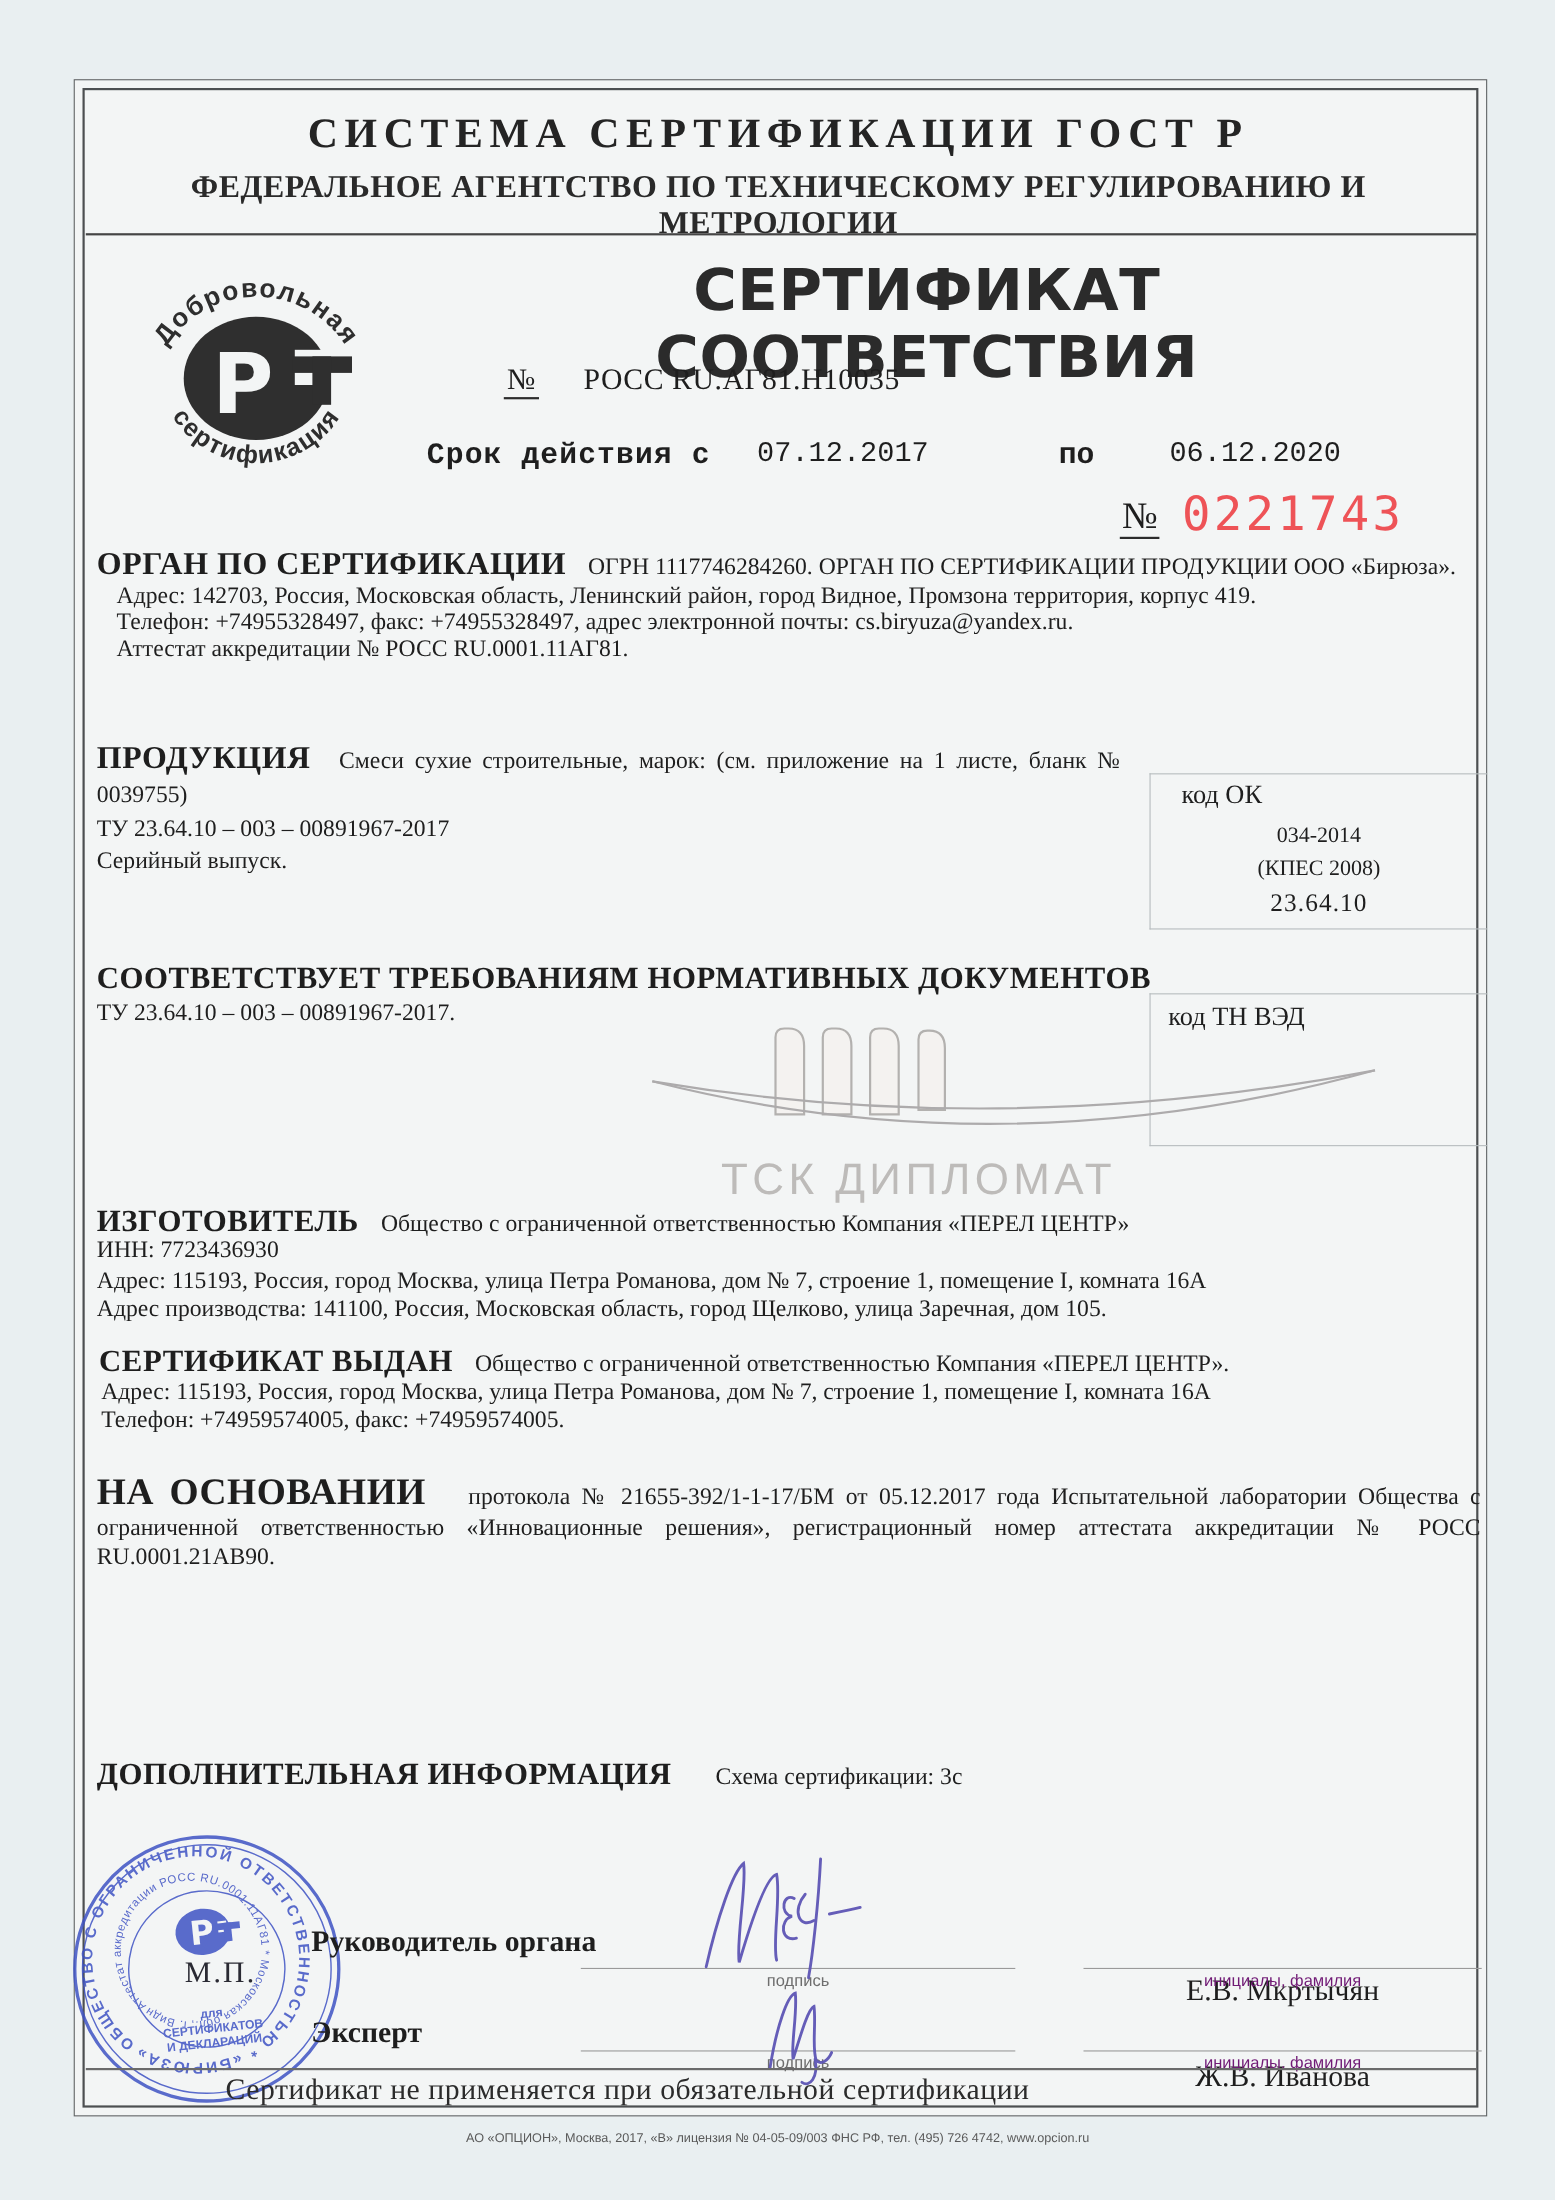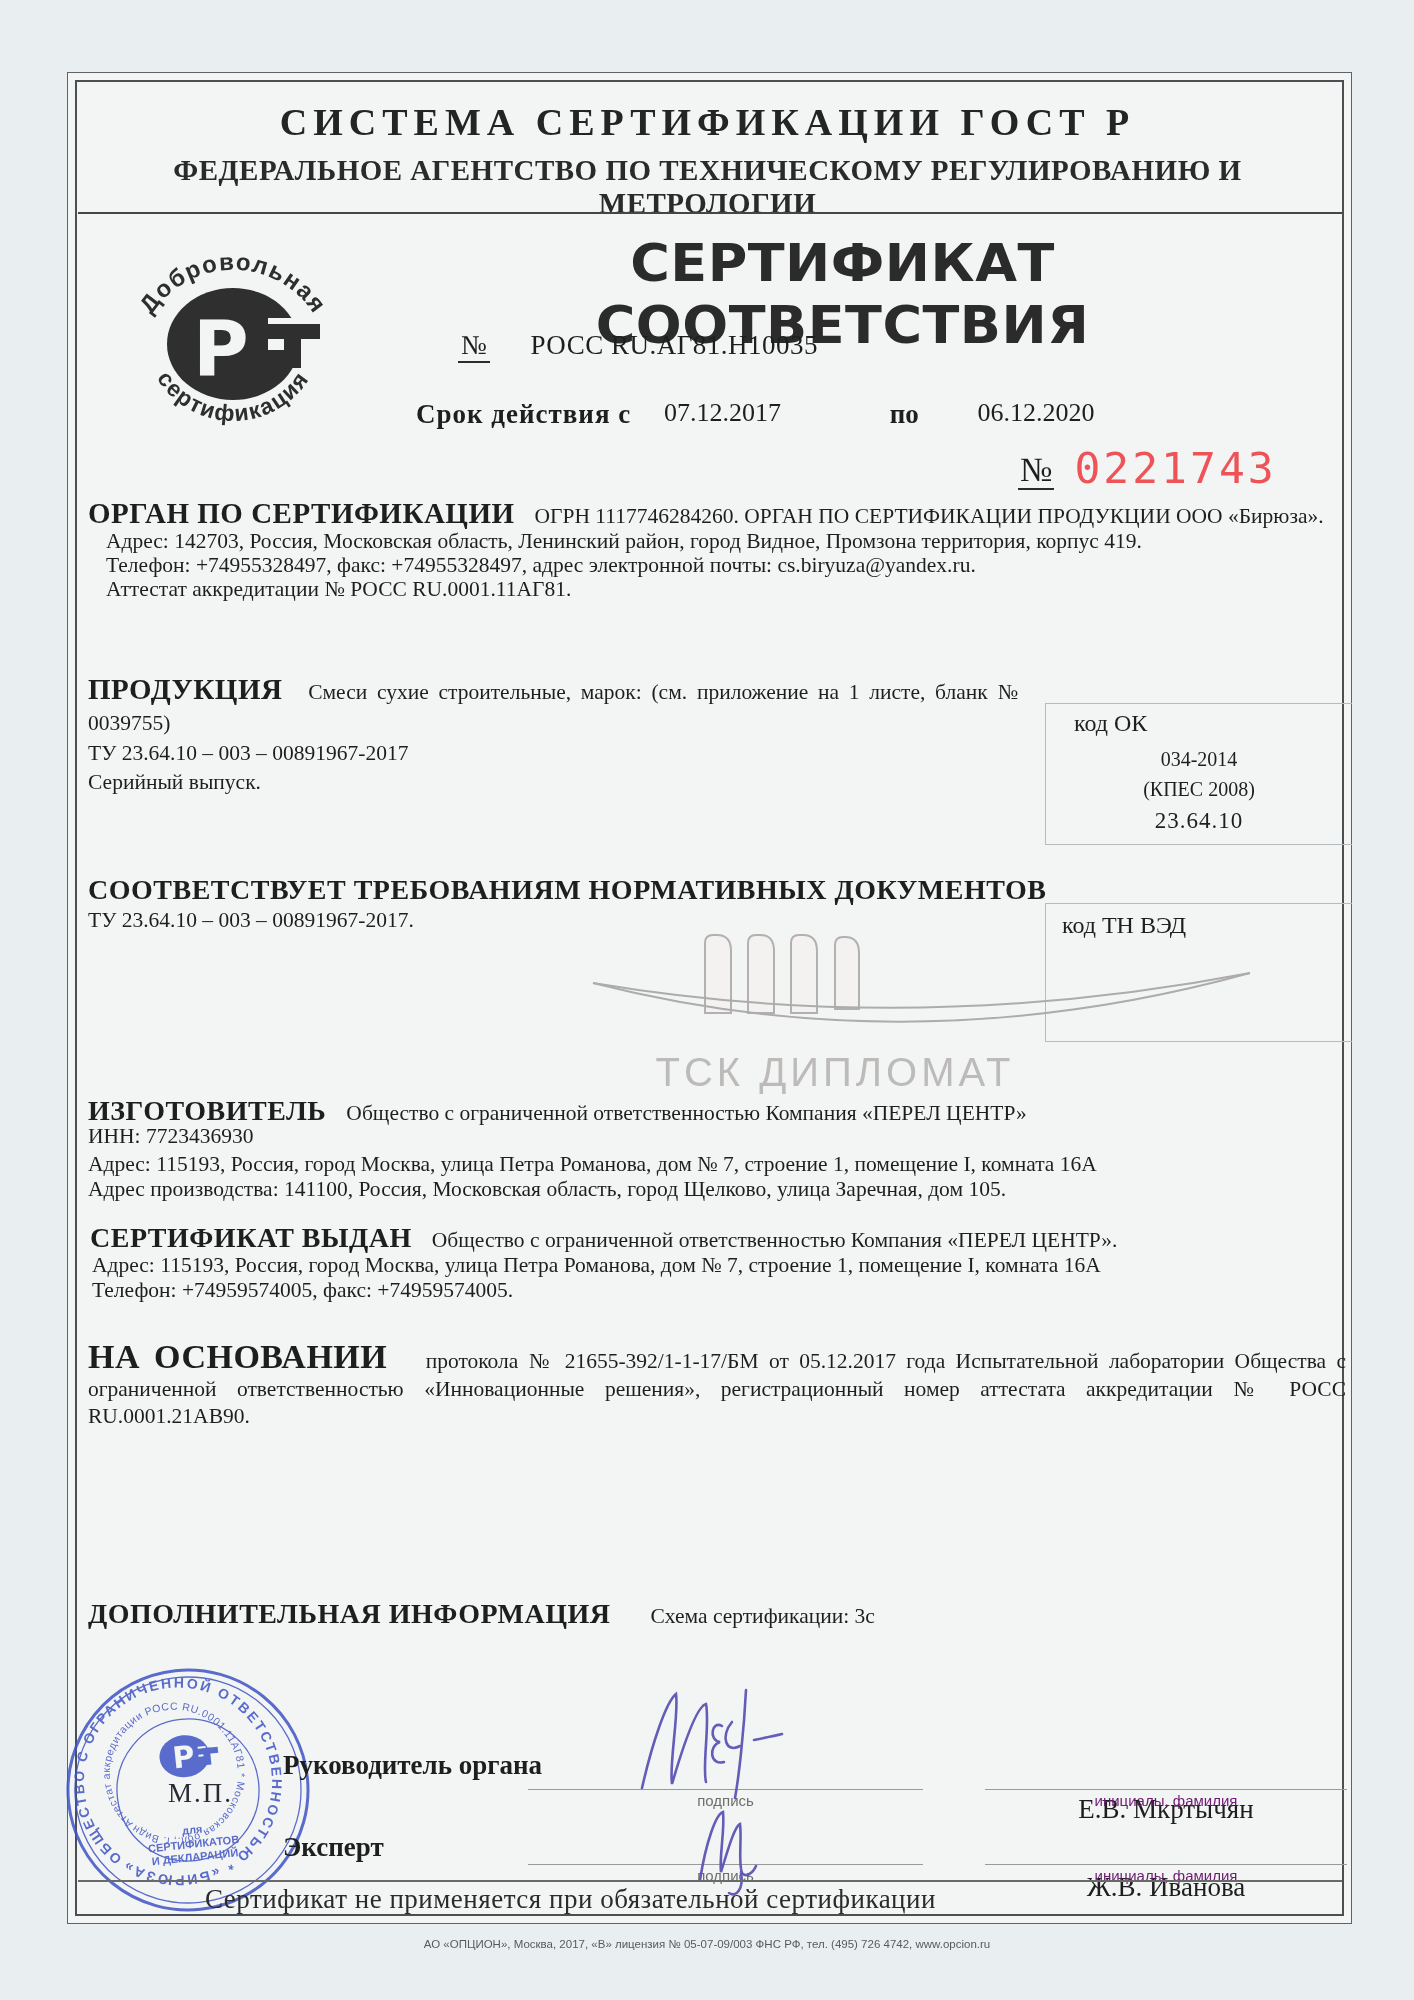--- a/index.html
+++ b/index.html
@@ -12,21 +12,21 @@
   
   .hdr1{left:80px;top:100px;width:1255px;text-align:center;font-size:38px;font-weight:bold;letter-spacing:6px;color:#242424;}
   .hdr2{left:80px;top:154px;width:1255px;text-align:center;font-size:29px;font-weight:bold;letter-spacing:0.5px;color:#2a2a2a;}
   .rule-top{left:78px;top:212px;width:1264px;height:2px;background:#454545;}
   
   .cert-title{left:385px;top:231px;width:915px;text-align:center;font-family:"DejaVu Sans","Liberation Sans",sans-serif;
         font-weight:bold;font-size:54px;letter-spacing:0.5px;color:#2b2b2b;transform:scaleY(0.97);}
   .cert-no-row{left:458px;top:330px;font-size:27px;}
   .no-label{border-bottom:2px solid #2c2c2c;padding:0 3px 1px 3px;}
   .cert-no-value{margin-left:34px;letter-spacing:0.5px;}
-  .validity-row{left:416px;top:399px;font-size:27px;}
+  .validity-row{left:388px;top:399px;font-size:27px;font-family:Liberation Mono, monospace;}
   .validity-label{font-weight:bold;letter-spacing:1px;}
   .validity-from{margin-left:26px;font-size:26px;position:relative;top:-2px;}
   .validity-to-label{font-weight:bold;margin-left:102px;}
   .validity-to{margin-left:52px;font-size:26px;position:relative;top:-2px;}
   .blank-no{left:1018px;top:441px;}
   .blank-no-label{font-size:34px;border-bottom:2px solid #2c2c2c;padding:0 2px 0 2px;}
   .blank-no-value{font-family:"DejaVu Sans Mono",monospace;font-size:43px;color:#ee5357;letter-spacing:3px;margin-left:16px;position:relative;top:2px;}
   
   .h-sec{font-weight:bold;font-size:28px;letter-spacing:0.5px;white-space:nowrap;}
   .body-t{font-size:21.5px;}
@@ -263,14 +263,14 @@
       <path d="M 226,18 C 224,58 219,104 215,126"></path>
       <path d="M 212,50 C 200,64 206,82 220,74"></path>
       <path d="M 234,68 C 244,66 254,64 262,62"></path>
       <path d="M 180,208 C 186,170 196,142 203,140 C 205,158 199,186 201,200 C 209,174 215,154 220,152 C 222,168 218,190 222,201 C 226,206 233,201 236,194"></path>
       <path d="M 221,200 C 224,217 216,226 209,221"></path>
     </g>
   </svg>
 
   <div class="abs bottom-rule"></div>
   <div class="abs bottom-note">Сертификат не применяется при обязательной сертификации</div>
-  <div class="abs print-footer">АО «ОПЦИОН», Москва, 2017, «В»    лицензия № 05-07-09/003 ФНС РФ, тел. (495) 726 4742, www.opcion.ru</div>
+  <div class="abs print-footer">АО «ОПЦИОН», Москва, 2017, «В»    лицензия № 04-05-09/003 ФНС РФ, тел. (495) 726 4742, www.opcion.ru</div>
 </div>
 
 </body></html>

